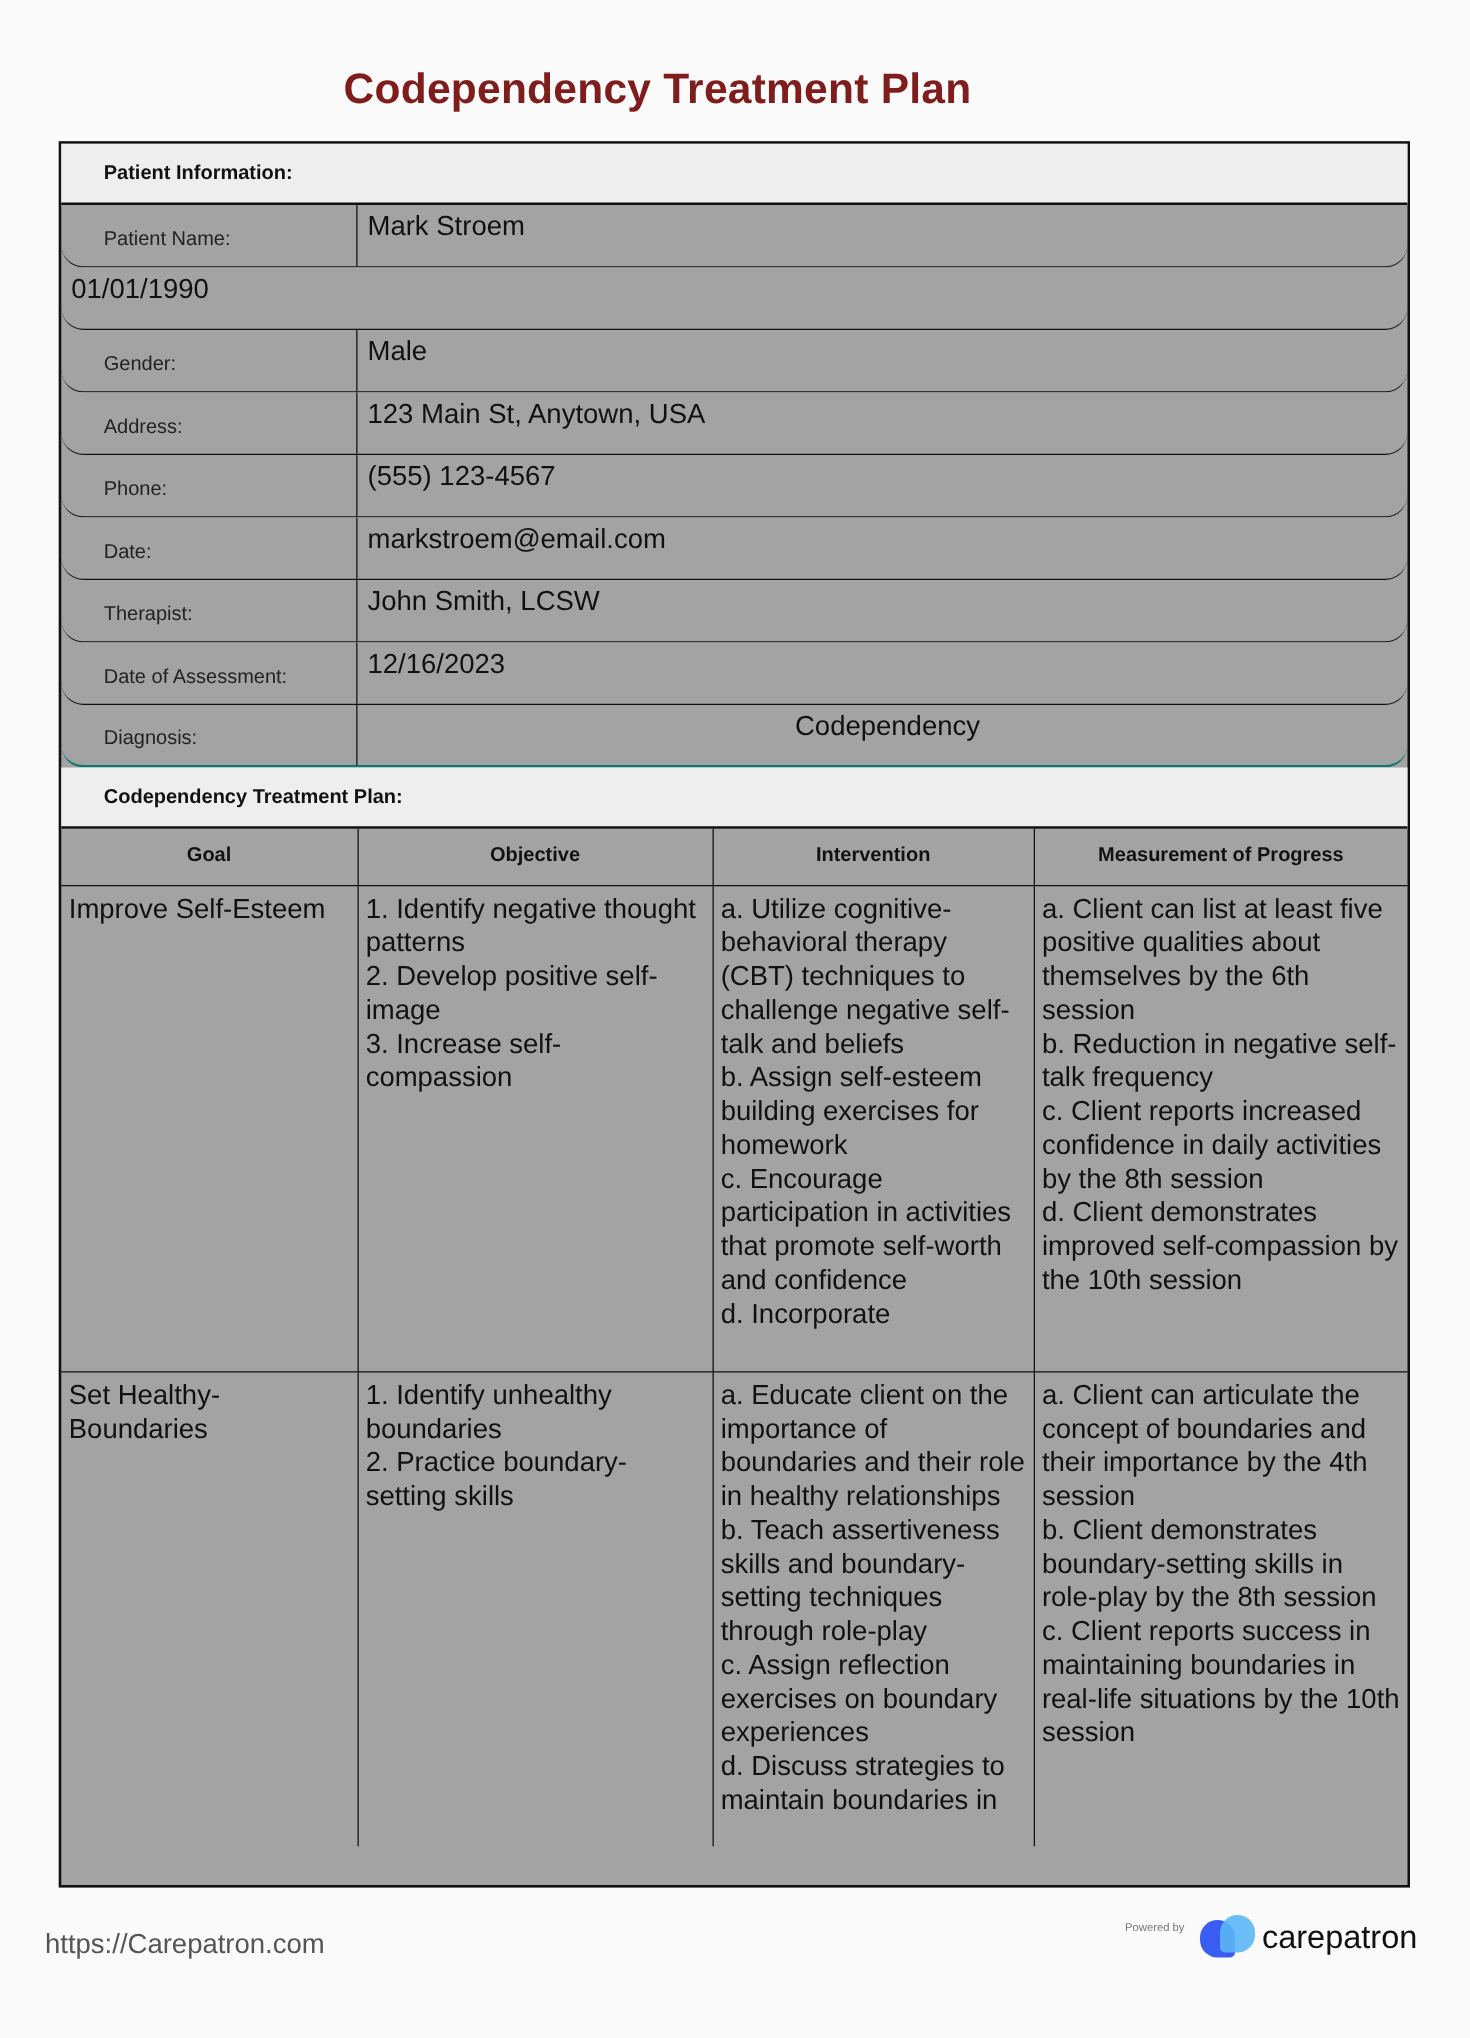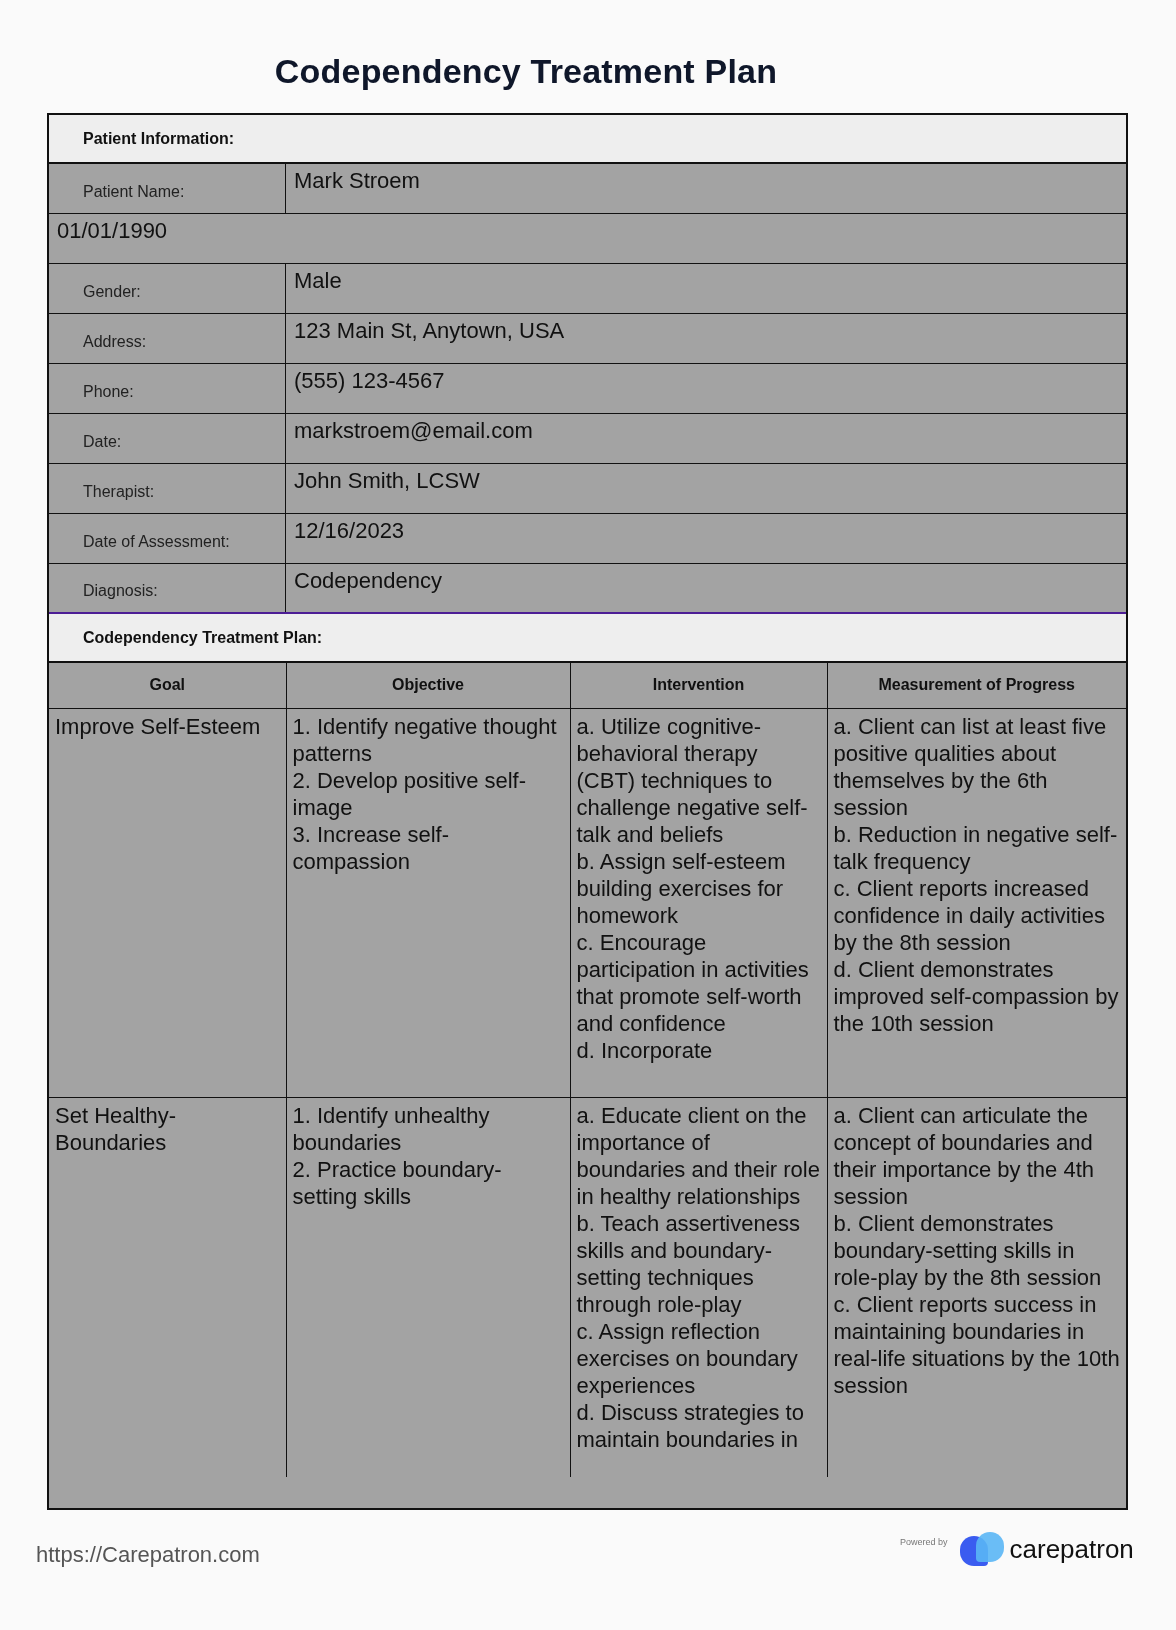--- a/index.html
+++ b/index.html
@@ -1,37 +1,37 @@
 <!DOCTYPE html>
 <html><head>
 <meta charset="utf-8">
 <style>
   * { box-sizing: border-box; margin: 0; padding: 0; }
   html, body { width: 1176px; height: 1630px; background: #fafafa; }
   body { font-family: "Liberation Sans", sans-serif; color: #111; position: relative; }
   .title {
     position: absolute; top: 52px; left: 0; width: 1052px; text-align: center;
-    font-size: 34px; font-weight: bold; color: #0f172a; letter-spacing: 0.2px;
+    font-size: 34px; font-weight: bold; color: #7f1d1d; letter-spacing: 0.2px;
   }
   .frame {
     position: absolute; left: 47px; top: 113px; width: 1081px; height: 1397px;
     border: 2px solid #111; background: #a3a3a3;
   }
   .section-header {
     background: #eeeeee; height: 49px; border-bottom: 2px solid #111;
     display: flex; align-items: center; padding-left: 34px;
     font-size: 16px; font-weight: bold; color: #111;
   }
-  .info-row { display: flex; height: 50px; border-bottom: 1px solid #111; }
+  .info-row { display: flex; height: 50px; border-bottom: 1px solid #111; border-radius: 18px; }
   .info-row .label {
     width: 237px; border-right: 1px solid #111; font-size: 16px;
     display: flex; align-items: flex-end; padding: 0 0 12px 34px; color: #222;
   }
   .info-row .value { flex: 1; font-size: 22px; padding: 4px 0 0 8px; color: #111; }
-  .info-row.last { border-bottom: 2px solid #4c1d95; }
+  .info-row.last { border-bottom: 2px solid #0f766e; text-align: center; }
   .plan-header { height: 49px; border-bottom: 2px solid #111; }
   table { border-collapse: collapse; width: 100%; table-layout: fixed; }
   th {
     font-size: 16px; font-weight: bold; height: 45px; border-right: 1px solid #111;
     border-bottom: 1px solid #111; text-align: center; vertical-align: middle;
   }
   th:last-child, td:last-child { border-right: none; }
   td {
     font-size: 22px; line-height: 27px; vertical-align: top; border-right: 1px solid #111;
     border-bottom: 1px solid #111; padding: 4px 6px 6px 6px; color: #111;

